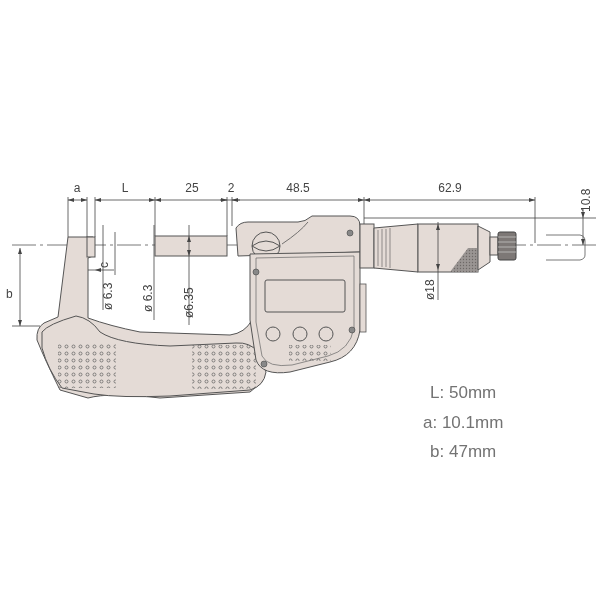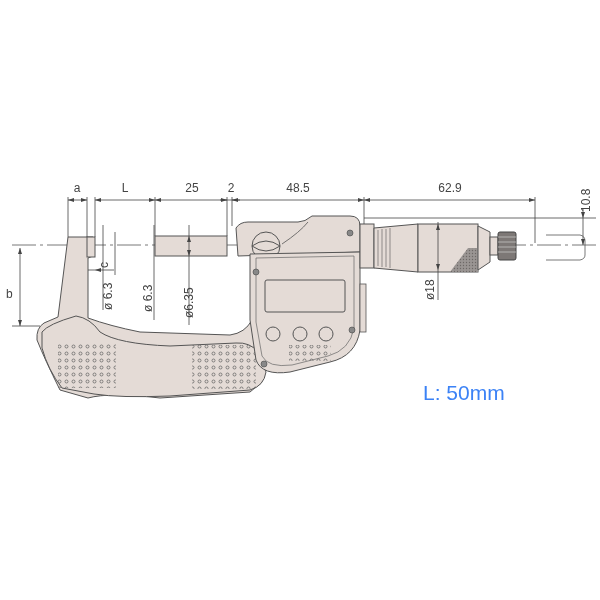--- a/index.html
+++ b/index.html
@@ -1,19 +1,19 @@
 <!DOCTYPE html>
 <html><head>
   <meta charset="utf-8">
   <style>
     html, body { margin: 0; padding: 0; background: #ffffff; }
     #stage { position: relative; width: 600px; height: 600px; background: #fff; overflow: hidden; }
     svg { position: absolute; left: 0; top: 0; }
     .dim { font-family: "Liberation Sans", sans-serif; font-size: 12px; fill: #444; }
-    .spec-list { position: absolute; left: 423px; top: 378px; font-family: "Liberation Sans", sans-serif; font-size: 21px; color: #3b82f6; line-height: 29.5px; text-align: center; }
+    .spec-list { position: absolute; left: 423px; top: 378px; font-family: "Liberation Sans", sans-serif; font-size: 17px; color: #737373; line-height: 29.5px; text-align: center; }
     .spec-row { white-space: nowrap; }
   </style>
 </head>
 <body>
 
 <div id="stage">
   <svg width="600" height="600" viewBox="0 0 600 600">
     <defs>
       <pattern id="dots" width="7" height="7" patternUnits="userSpaceOnUse">
         <circle cx="3.5" cy="3.5" r="1.5" fill="none" stroke="#666" stroke-width="0.8"></circle>
@@ -149,14 +149,16 @@
     <text class="dim" x="0" y="0" transform="translate(108,268) rotate(-90)">c</text>
 
     <text class="dim" x="0" y="0" transform="translate(112,310) rotate(-90)">ø 6.3</text>
     <text class="dim" x="0" y="0" transform="translate(152,312) rotate(-90)">ø 6.3</text>
     <text class="dim" x="0" y="0" transform="translate(193,318) rotate(-90)">ø6.35</text>
     <text class="dim" x="0" y="0" transform="translate(434,300) rotate(-90)">ø18</text>
   </svg>
 
   <div class="spec-list">
     <div class="spec-row">L: 50mm</div>
+    <div class="spec-row">a: 10.1mm</div>
+    <div class="spec-row">b: 47mm</div>
   </div>
 </div>
 
 </body></html>

